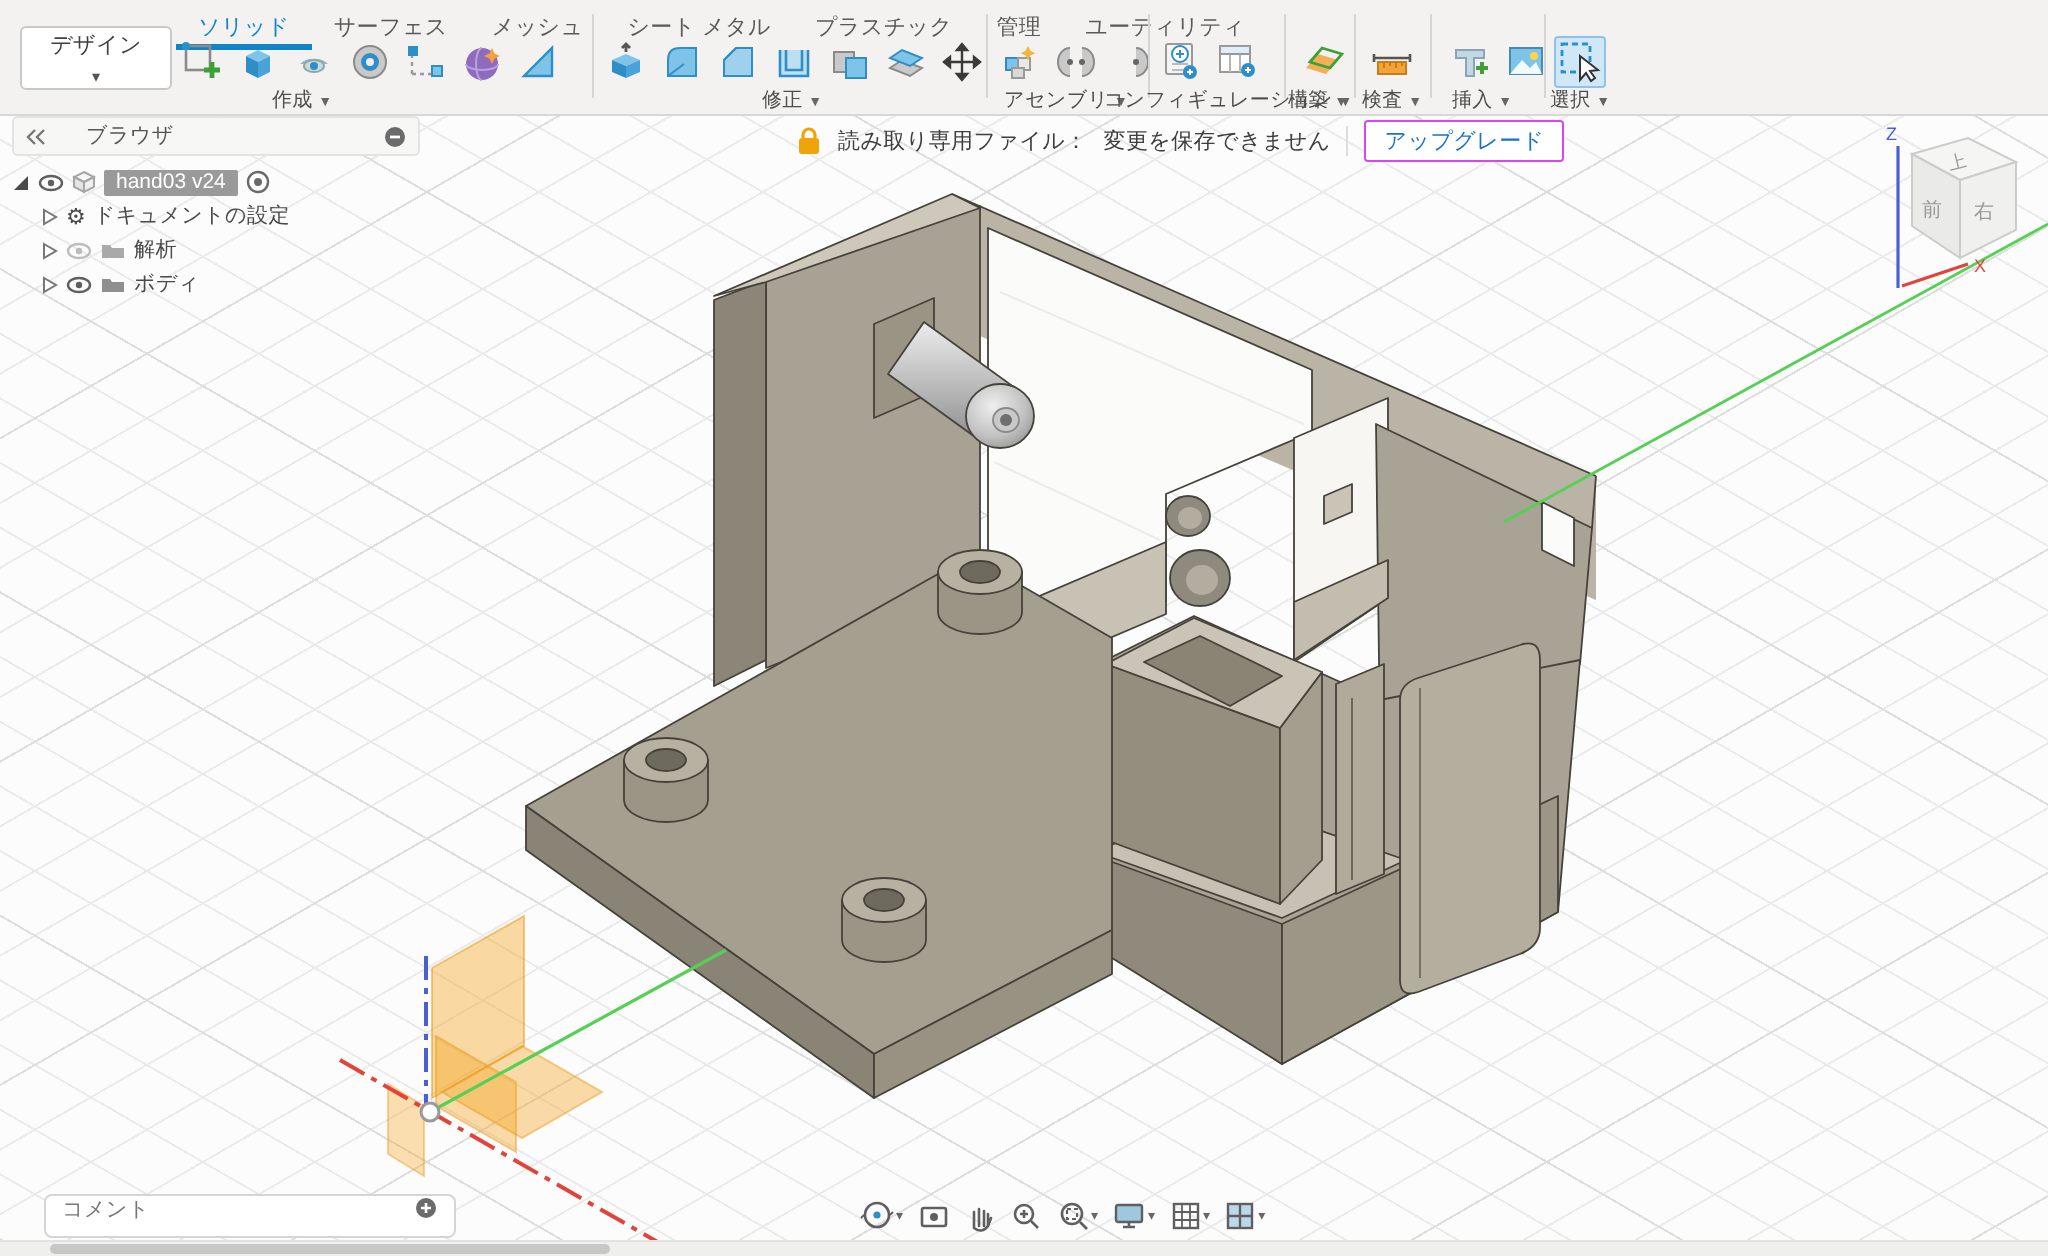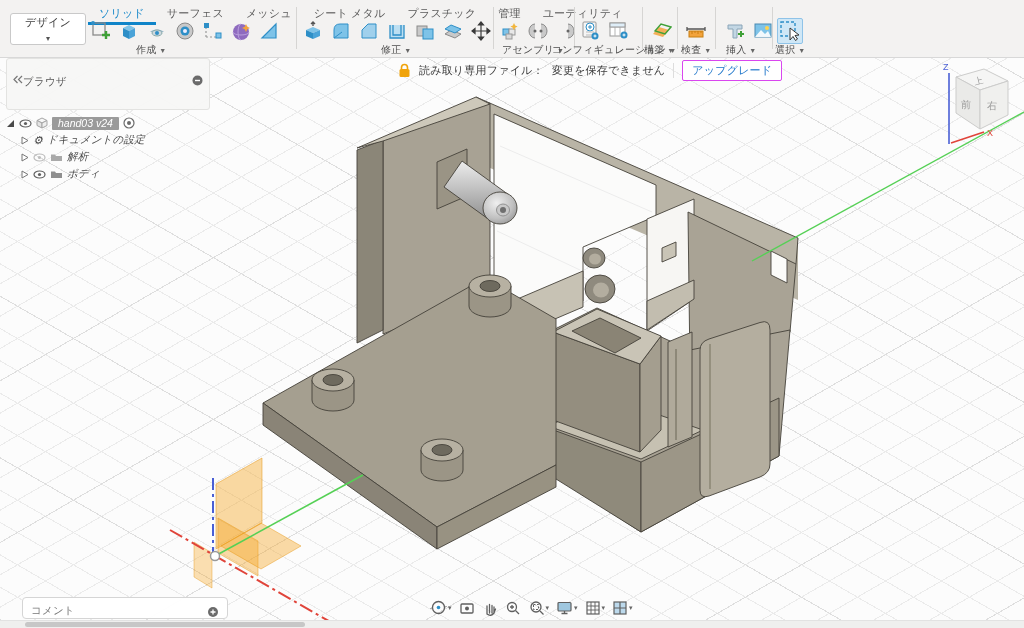--- a/index.html
+++ b/index.html
@@ -33,31 +33,31 @@
   .ricon svg{display:block;}
   .ricon.sel{background:#cfe7f6;border:1px solid #8fc3e8;width:26px;height:26px;box-sizing:border-box;}
 
   
   .banner{position:absolute;left:398px;top:59px;height:22px;display:flex;align-items:center;gap:8px;z-index:11;font-size:11px;color:#3e3e3e;text-align:center;}
   .banner .vline{width:1px;height:15px;background:#ddd;}
   .upgrade{padding:2px 9px;background:#fff;border:1px solid #d946ef;border-radius:2px;color:#1a73c9;cursor:pointer;}
 
   
   .browser{position:absolute;left:6px;top:58px;width:204px;z-index:11;font-size:10.5px;color:#4a4a4a;}
-  .bheader{height:18px;background:rgba(247,247,246,.95);border:1px solid #e3e3e1;border-radius:3px;display:flex;padding:16px 6px;gap:0;}
+  .bheader{height:18px;background:rgba(247,247,246,.95);border:1px solid #e3e3e1;border-radius:3px;display:flex;align-items:center;padding:0 6px;gap:20px;}
   .bheader .title{flex:1;color:#555;}
-  .btree{margin-top:5px;font-style:italic;}
+  .btree{margin-top:5px;}
   .brow{display:flex;align-items:center;gap:4px;height:16px;margin-bottom:1px;cursor:default;}
   .brow .tri{width:9px;display:flex;justify-content:center;}
   .rootlabel{background:#9a9a9a;color:#fff;padding:0 6px;border-radius:1px;line-height:13px;height:13px;}
   .indent1{margin-left:14px;}
 
   
   .comment{position:absolute;left:22px;top:597px;width:188px;height:20px;background:rgba(255,255,255,.96);border:1px solid #d5d5d5;border-radius:4px;
-    display:flex;align-items:flex-end;padding:0 8px;font-size:10.5px;color:#777;z-index:11;}
+    display:flex;align-items:flex-start;padding:0 8px;font-size:10.5px;color:#777;z-index:11;}
   .comment .addicon{margin-left:auto;}
 
   
   .nav{position:absolute;left:430px;top:598px;height:19px;display:flex;align-items:center;gap:7px;z-index:11;}
   .nav .navbtn{display:flex;align-items:center;gap:1px;cursor:pointer;}
   .nav .caret{font-size:7px;color:#666;}
 
   
   .bottomstrip{position:absolute;left:0;top:620px;right:0;height:8px;background:#efefee;border-top:1px solid #e2e2e2;z-index:9;}
   .bscroll{position:absolute;left:25px;top:1px;width:280px;height:5px;background:#c7c7c7;border-radius:3px;cursor:pointer;}

